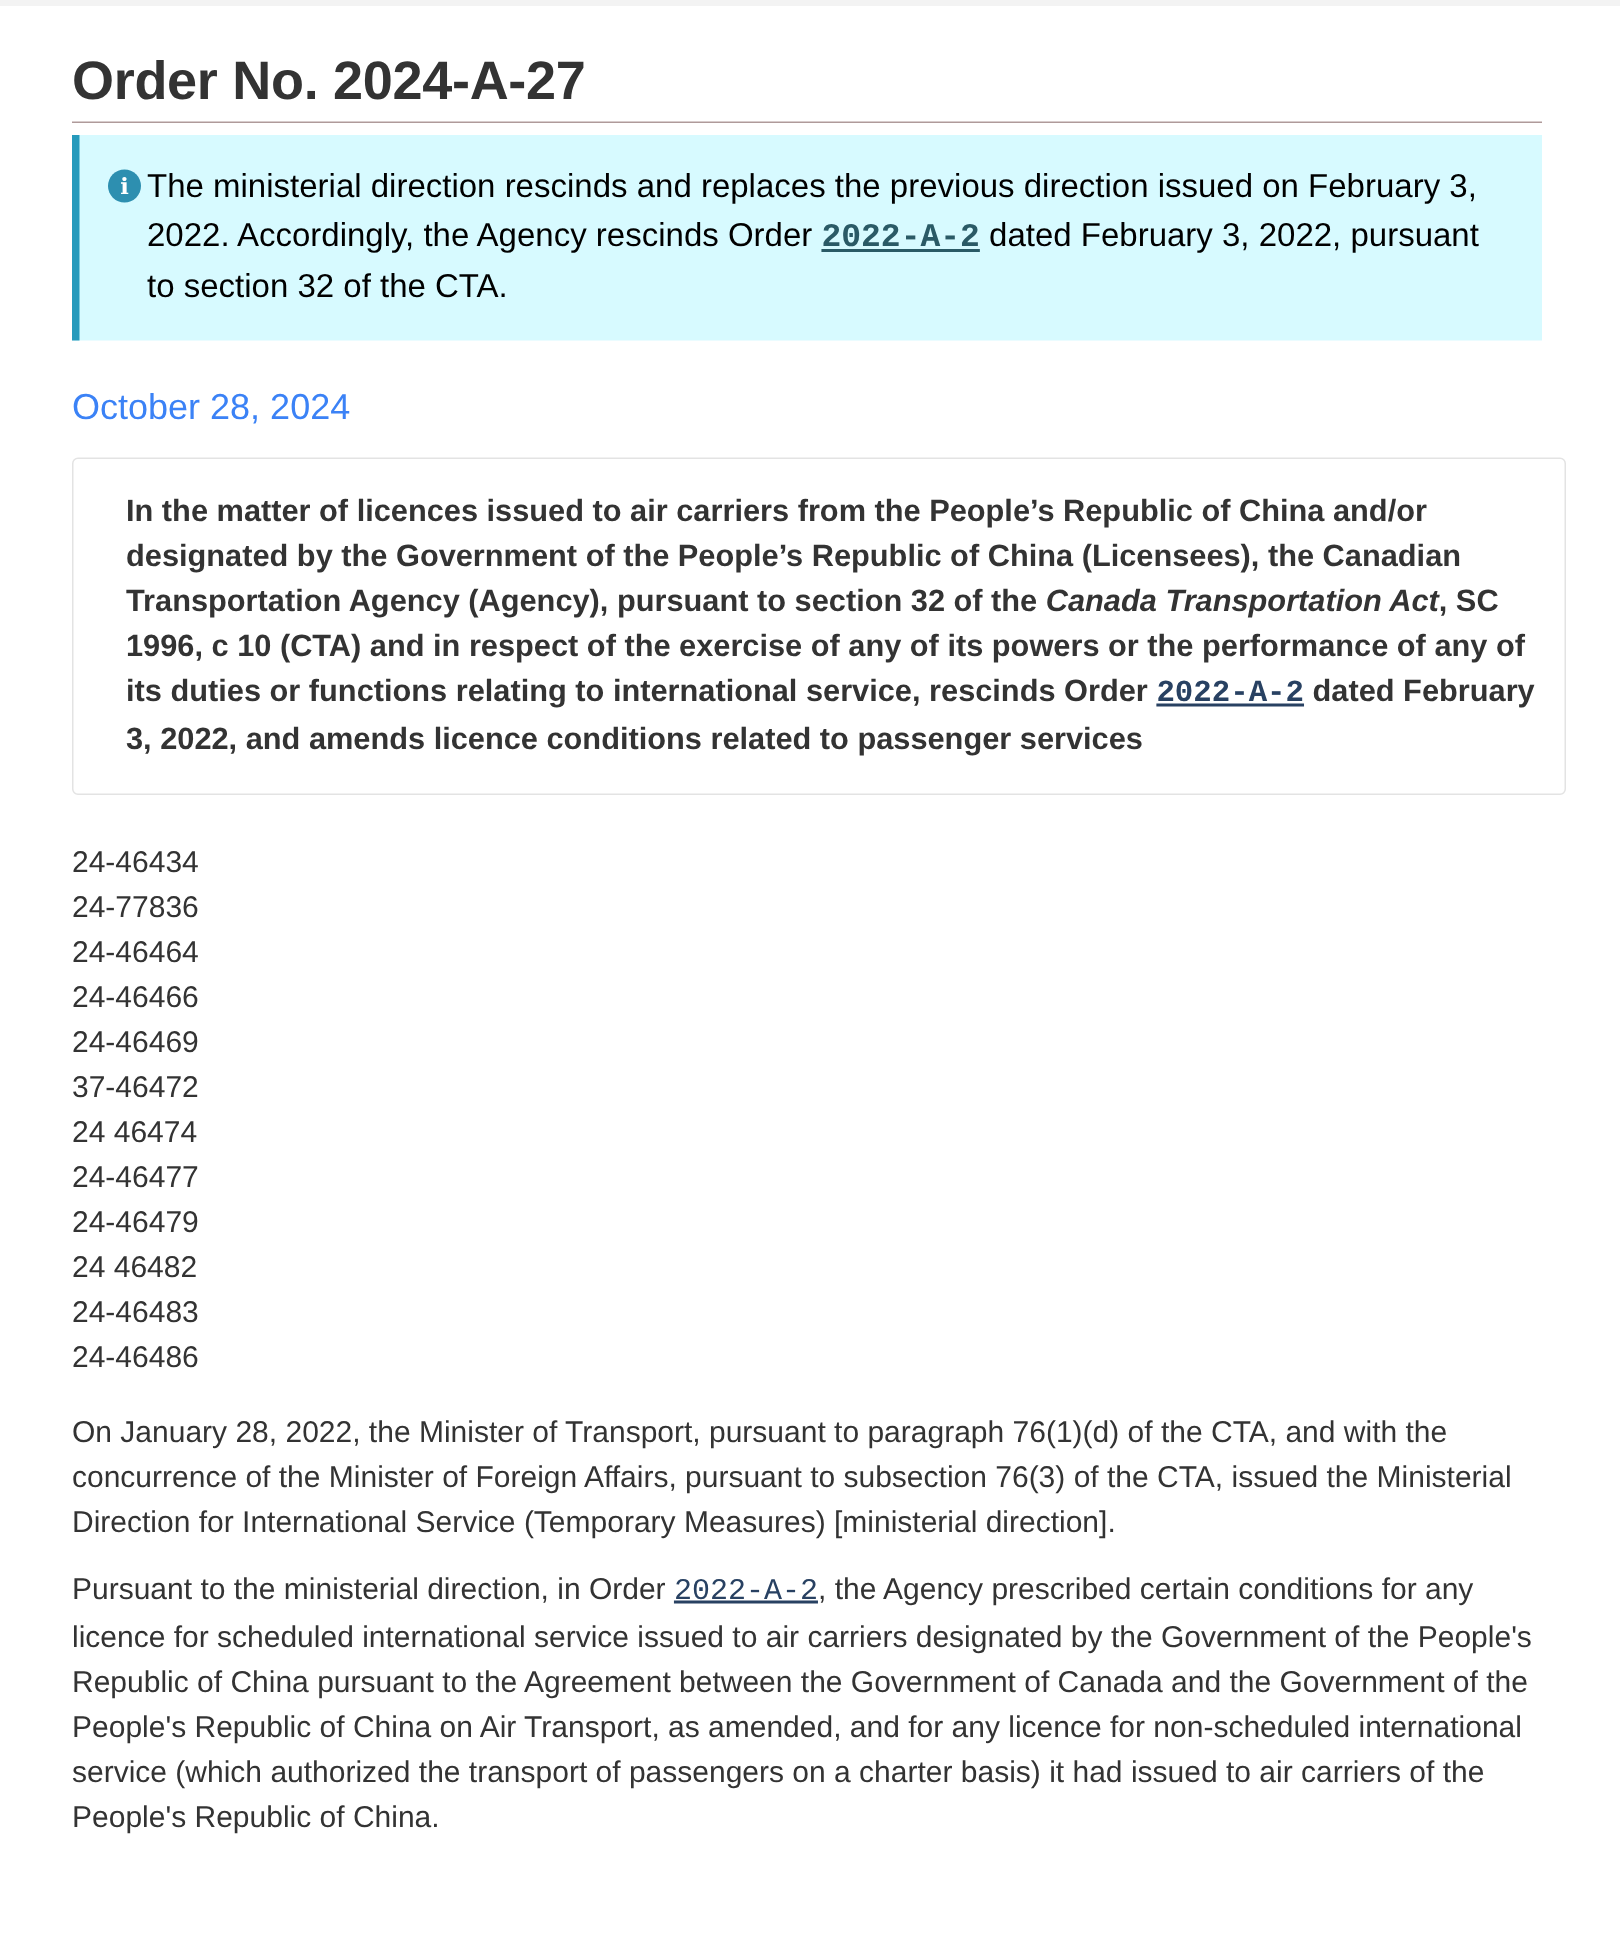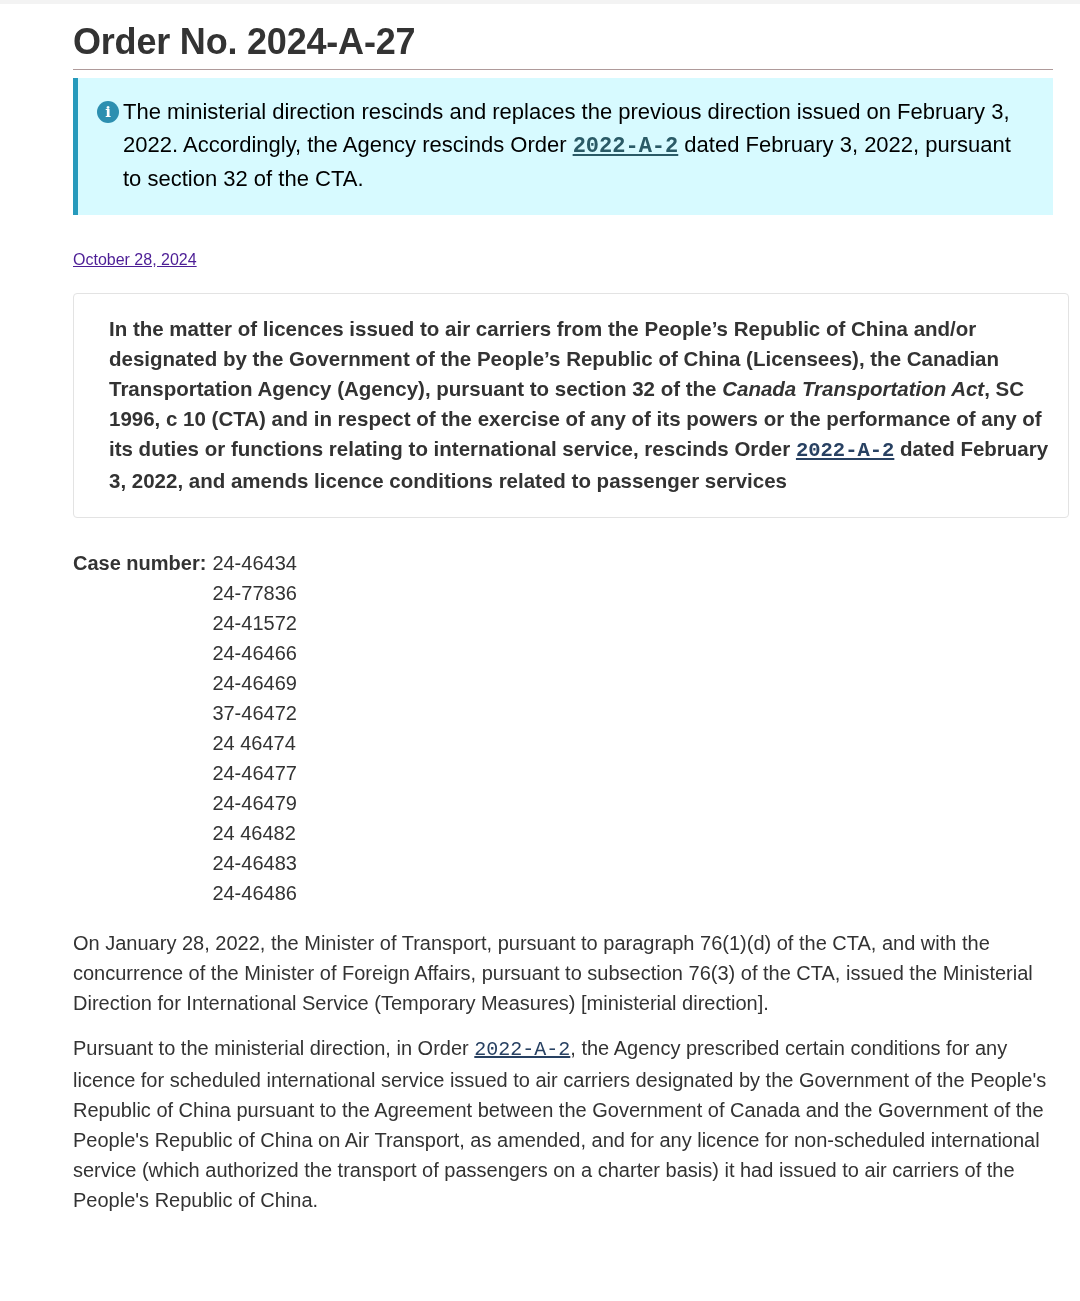--- a/index.html
+++ b/index.html
@@ -11,23 +11,22 @@
       color: #333333;
       position: relative;
     }
     .topbar {
       position: absolute; left: 0; top: 0; width: 1080px; height: 4px;
       background: #f3f3f3;
     }
     .page {
       position: absolute;
       left: 48px;
-      top: 0;
+      top: 12px;
       width: 980px;
-      margin-left: 25px;
     }
     h1.title {
       margin: 0;
       padding-top: 21px;
       font-size: 36px;
       line-height: 42px;
       font-weight: bold;
       color: #333333;
       letter-spacing: -0.2px;
     }
@@ -64,24 +63,23 @@
       text-align: center;
     }
     a.doc-link {
       color: #284162;
       text-decoration: underline;
       font-family: Liberation Mono, monospace;
     }
     .alert a.doc-link { color: #2a5a66; font-weight: bold; }
     .date {
       margin-top: 32px;
-      font-size: 16px;
+      font-size: 24px;
       line-height: 26px;
-      color: #4c1d95;
-      text-decoration: underline;
+      color: #3b82f6;
     }
     .matter-box {
       margin-top: 20px;
       border: 1px solid #e3e3e3;
       border-radius: 4px;
       padding: 20px 19px 21px 35px;
       font-size: 20.5px;
       line-height: 30px;
       font-weight: bold;
       color: #333333;
@@ -126,25 +124,24 @@
     <span>The ministerial direction rescinds and replaces the previous direction issued on February 3, 2022. Accordingly, the Agency rescinds Order </span><a class="doc-link" href="#">2022-A-2</a><span> dated February 3, 2022, pursuant to section 32 of the CTA.</span>
   </section>
 
   <div class="date">October 28, 2024</div>
 
   <section class="matter-box">
     <span>In the matter of licences issued to air carriers from the People’s Republic of China and/or designated by the Government of the People’s Republic of China (Licensees), the Canadian Transportation Agency (Agency), pursuant to section 32 of the </span><em>Canada Transportation Act</em><span>, SC 1996, c 10 (CTA) and in respect of the exercise of any of its powers or the performance of any of its duties or functions relating to international service, rescinds Order </span><a class="doc-link" href="#">2022-A-2</a><span> dated February 3, 2022, and amends licence conditions related to passenger services</span>
   </section>
 
   <section class="cases">
-    <span class="case-label">Case number:</span>
     <div class="case-list">
       <span>24-46434</span>
       <span>24-77836</span>
-      <span>24-41572</span>
+      <span>24-46464</span>
       <span>24-46466</span>
       <span>24-46469</span>
       <span>37-46472</span>
       <span>24 46474</span>
       <span>24-46477</span>
       <span>24-46479</span>
       <span>24 46482</span>
       <span>24-46483</span>
       <span>24-46486</span>
     </div>

